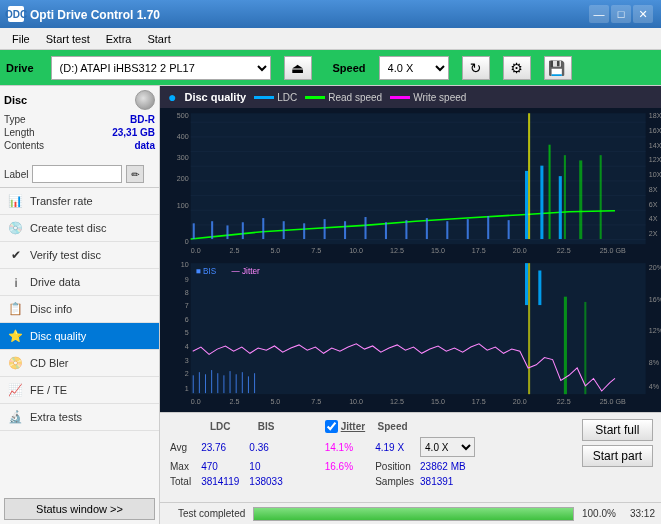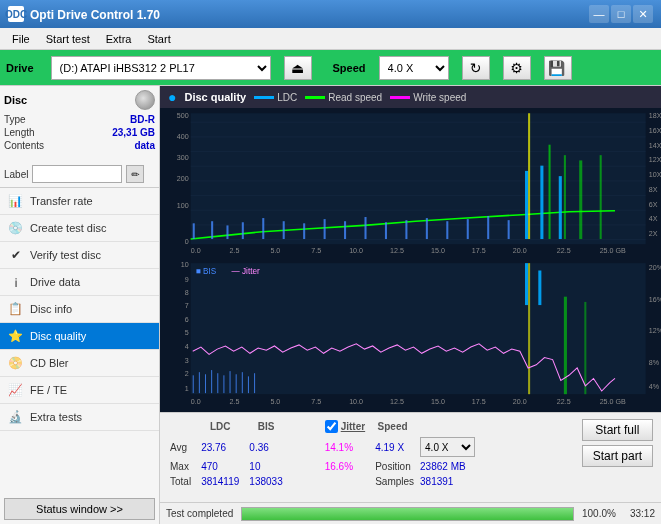--- a/index.html
+++ b/index.html
@@ -169,21 +169,21 @@
     
     .progress-area {
       background: #f0f0f0;
       border-top: 1px solid #ccc;
       display: flex;
       align-items: center;
       padding: 3px 6px;
       height: 22px;
       gap: 8px;
     }
-    .progress-label { font-size: 10px; color: #333; }
+    .progress-label { font-size: 10px; color: #333; margin-left: 12px; }
     .progress-bar-container { flex: 1; height: 14px; background: #ddd; border: 1px solid #aaa; }
     .progress-bar-fill { height: 100%; background: linear-gradient(to bottom, #80e080, #40c040); }
     .progress-pct { font-size: 10px; color: #333; min-width: 40px; }
     .progress-time { font-size: 10px; color: #333; }
   </style>
 </head>
 <body>
 
 <div class="title-bar">
   <div class="title-bar-left">

